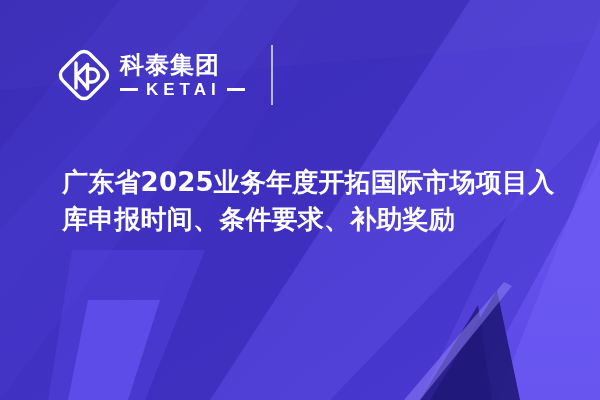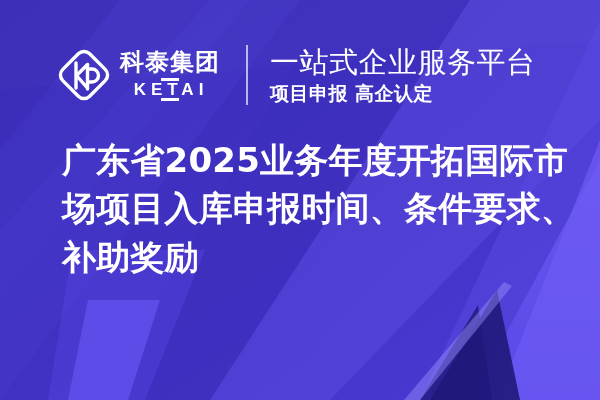--- a/index.html
+++ b/index.html
@@ -54,21 +54,20 @@
     line-height: 1;
     color: #ffffff;
     letter-spacing: 1px;
     white-space: nowrap;
   }
   .logo-en-row {
     display: flex;
     align-items: center;
     margin-top: 4px;
     white-space: nowrap;
-    flex-direction: column;
   }
   .logo-dash {
     display: inline-block;
     width: 18px;
     height: 3px;
     background: #ffffff;
     flex: 0 0 auto;
   }
   .logo-en {
     font-family: "Liberation Sans", "DejaVu Sans", sans-serif;
@@ -111,24 +110,24 @@
     line-height: 1.2;
     margin-top: 5px;
     letter-spacing: 0.5px;
     white-space: nowrap;
   }
 
   
   .headline {
     position: absolute;
     left: 62px;
-    top: 136px;
+    top: 164px;
     width: 515px;
     font-family: "DejaVu Sans", "Liberation Sans", sans-serif;
-    font-size: 34px;
+    font-size: 26px;
     font-weight: 700;
     color: #ffffff;
     line-height: 1.42;
     letter-spacing: 0.2px;
     text-align: left;
     word-break: break-all;
   }
 </style>
 </head>
 <body>
@@ -199,22 +198,18 @@
       <div class="logo-cn">科泰集团</div>
       <div class="logo-en-row">
         <span class="logo-dash"></span>
         <span class="logo-en">KETAI</span>
         <span class="logo-dash"></span>
       </div>
     </div>
 
     <div class="divider"></div>
 
-    <div class="slogan">
-      <div class="slogan-main">一站式企业服务平台</div>
-      <div class="slogan-sub">项目申报 高企认定</div>
-    </div>
 
   </div>
 
   <div class="headline">广东省2025业务年度开拓国际市场项目入库申报时间、条件要求、补助奖励</div>
 
 </div>
 
 </body></html>

